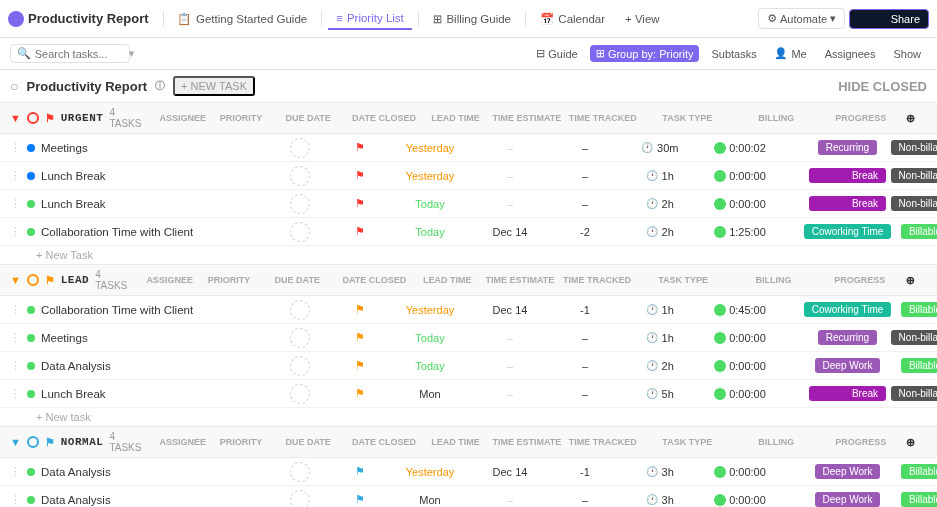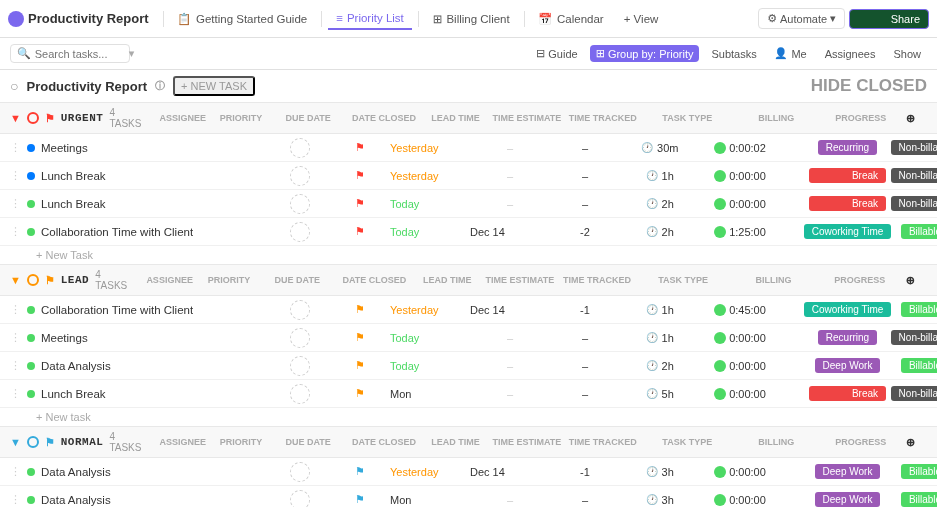--- a/index.html
+++ b/index.html
@@ -10,39 +10,39 @@
       display: flex; align-items: center; height: 38px; border-bottom: 1px solid #e0e0e0;
       padding: 0 8px; gap: 4px; background: #fff;
     }
     .app-logo { display: flex; align-items: center; gap: 4px; font-weight: 600; font-size: 13px; margin-right: 8px; }
     .logo-circle { width: 16px; height: 16px; border-radius: 50%; background: #7b68ee; display: flex; align-items: center; justify-content: center; }
     .nav-tab { display: flex; align-items: center; gap: 4px; padding: 4px 8px; border-radius: 4px; cursor: pointer; font-size: 11.5px; color: #555; white-space: nowrap; }
     .nav-tab.active { color: #7b68ee; border-bottom: 2px solid #7b68ee; border-radius: 0; }
     .nav-divider { width: 1px; height: 16px; background: #e0e0e0; margin: 0 2px; }
     .nav-spacer { flex: 1; }
     .nav-btn { padding: 3px 8px; border-radius: 4px; border: 1px solid #e0e0e0; background: #fff; cursor: pointer; font-size: 11px; color: #555; display: flex; align-items: center; gap: 3px; }
-    .share-btn { background: #14532d; color: #fff; border-color: #7b68ee; padding-left: 41px; }
+    .share-btn { background: #0f172a; color: #fff; border-color: #7b68ee; padding-left: 41px; }
 
     
     .toolbar { display: flex; align-items: center; height: 32px; border-bottom: 1px solid #e0e0e0; padding: 0 10px; gap: 6px; background: #fff; }
     .search-box { display: flex; align-items: center; gap: 4px; border: 1px solid #e0e0e0; border-radius: 4px; padding: 2px 6px; width: 120px; }
     .search-box input { border: none; outline: none; font-size: 11px; color: #999; width: 90px; }
     .toolbar-spacer { flex: 1; }
     .toolbar-btn { display: flex; align-items: center; gap: 3px; padding: 2px 6px; border-radius: 4px; cursor: pointer; font-size: 11px; color: #555; }
     .toolbar-btn.active { background: #7b68ee; color: #fff; border-radius: 4px; }
 
     
     .main-content { height: calc(507px - 70px); overflow-y: auto; padding: 0; }
 
     
     .project-header { display: flex; align-items: center; gap: 8px; padding: 6px 10px; font-size: 13px; font-weight: 600; color: #333; }
     .project-icon { color: #999; font-size: 14px; }
     .project-info-icon { color: #999; font-size: 10px; }
     .new-task-btn { font-size: 11px; color: #999; cursor: pointer; padding: 2px 6px; border-radius: 3px; }
-    .hide-closed-btn { margin-left: auto; font-size: 17px; color: #999; cursor: pointer; }
+    .hide-closed-btn { margin-left: auto; font-size: 13px; color: #999; cursor: pointer; }
 
     
     .priority-section { margin-bottom: 0; }
     .priority-header { display: flex; align-items: center; gap: 6px; padding: 4px 10px; background: #f8f8f8; border-top: 1px solid #e8e8e8; border-bottom: 1px solid #e8e8e8; font-size: 11px; font-weight: 600; }
     .priority-dot { width: 12px; height: 12px; border-radius: 50%; border: 2px solid; flex-shrink: 0; }
     .priority-dot.urgent { border-color: #ff3b30; background: transparent; }
     .priority-dot.high { border-color: #ff9500; background: transparent; }
     .priority-dot.normal { border-color: #34aadc; background: transparent; }
     .priority-flag { color: #ff3b30; font-size: 11px; }
     .priority-flag.high { color: #ff9500; }
@@ -60,38 +60,38 @@
 
     .assignee-cell { display: flex; justify-content: center; }
     .avatar-placeholder { width: 20px; height: 20px; border-radius: 50%; border: 1px dashed #ccc; }
 
     .priority-cell { display: flex; justify-content: center; align-items: center; }
     .flag-icon { font-size: 11px; }
     .flag-red { color: #ff3b30; }
     .flag-orange { color: #ff9500; }
     .flag-blue { color: #34aadc; }
 
-    .date-cell { font-size: 11px; text-align: left; }
+    .date-cell { font-size: 11px; text-align: center; }
     .date-yellow { color: #ff9500; }
     .date-green { color: #4cd964; }
     .date-negative { color: #ff3b30; }
     .date-normal { color: #333; }
     .date-dash { color: #ccc; text-align: center; }
 
     .lead-time-cell { font-size: 11px; text-align: center; color: #333; }
 
     .time-estimate-cell { display: flex; align-items: center; gap: 3px; font-size: 11px; justify-content: center; }
 
     .time-tracked-cell { display: flex; align-items: center; gap: 3px; font-size: 11px; justify-content: center; }
     .time-tracked-circle { width: 12px; height: 12px; border-radius: 50%; background: #4cd964; flex-shrink: 0; }
 
     .task-type-cell { display: flex; justify-content: center; }
     .task-type-badge { padding: 2px 8px; border-radius: 3px; font-size: 10px; font-weight: 500; color: #fff; white-space: nowrap; margin-left: 35px; }
     .badge-purple { background: #9b59b6; }
-    .badge-pink { background: #ef4444; padding-left: 43px; }
+    .badge-pink { background: #a21caf; padding-left: 43px; }
     .badge-teal { background: #1abc9c; }
 
     .billing-cell { display: flex; justify-content: center; }
     .billing-badge { padding: 2px 8px; border-radius: 3px; font-size: 10px; font-weight: 500; white-space: nowrap; }
     .billing-non { background: #555; color: #fff; }
     .billing-yes { background: #4cd964; color: #fff; }
 
     .new-task-row { padding: 3px 10px 3px 36px; }
     .new-task-link { font-size: 11px; color: #aaa; cursor: pointer; }
 
@@ -114,21 +114,21 @@
     <span>Getting Started Guide</span>
   </div>
   <div class="nav-divider"></div>
   <div class="nav-tab active">
     <span style="color:#7b68ee;">≡</span>
     <span>Priority List</span>
   </div>
   <div class="nav-divider"></div>
   <div class="nav-tab">
     <span>⊞</span>
-    <span>Billing Client</span>
+    <span>Billing Guide</span>
   </div>
   <div class="nav-divider"></div>
   <div class="nav-tab">
     <span>📅</span>
     <span>Calendar</span>
   </div>
   <div class="nav-tab">
     <span>+ View</span>
   </div>
   <div class="nav-spacer"></div>

